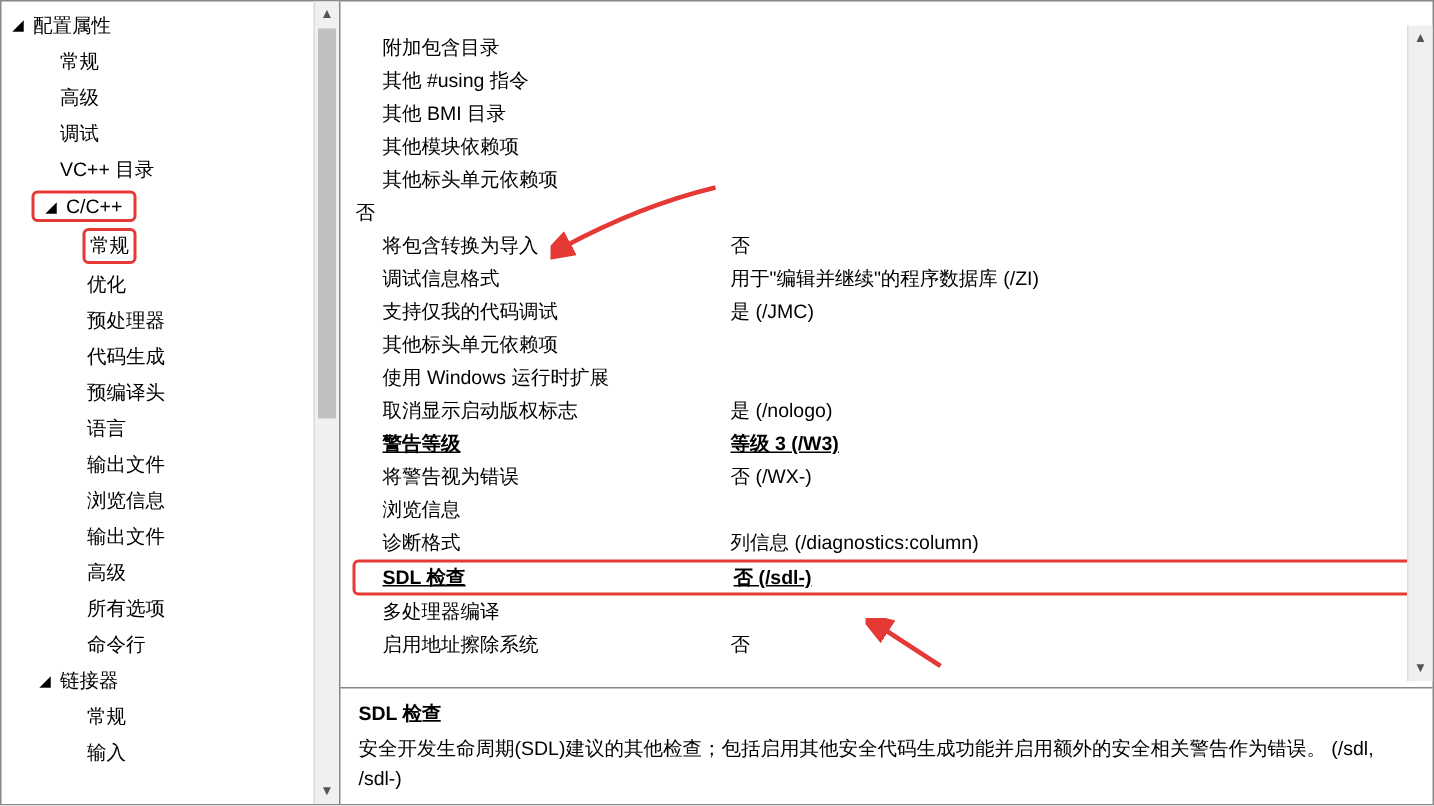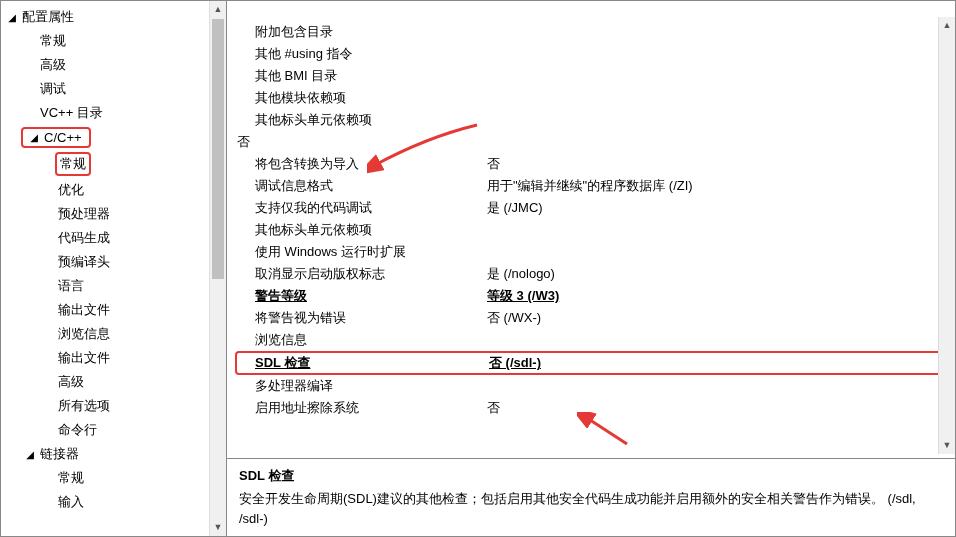--- a/index.html
+++ b/index.html
@@ -189,20 +189,24 @@
           <div class="prop-value bold">等级 3 (/W3)</div>
         </div>
         <div class="prop-row">
           <div class="prop-name">将警告视为错误</div>
           <div class="prop-value">否 (/WX-)</div>
         </div>
         <div class="prop-row">
           <div class="prop-name">浏览信息</div>
           <div class="prop-value"></div>
         </div>
+        <div class="prop-row">
+          <div class="prop-name">诊断格式</div>
+          <div class="prop-value">列信息 (/diagnostics:column)</div>
+        </div>
         <div class="sdl-row">
           <div class="prop-name bold">SDL 检查</div>
           <div class="prop-value bold">否 (/sdl-)</div>
         </div>
         <div class="prop-row">
           <div class="prop-name">多处理器编译</div>
           <div class="prop-value"></div>
         </div>
         <div class="prop-row">
           <div class="prop-name">启用地址擦除系统</div>

